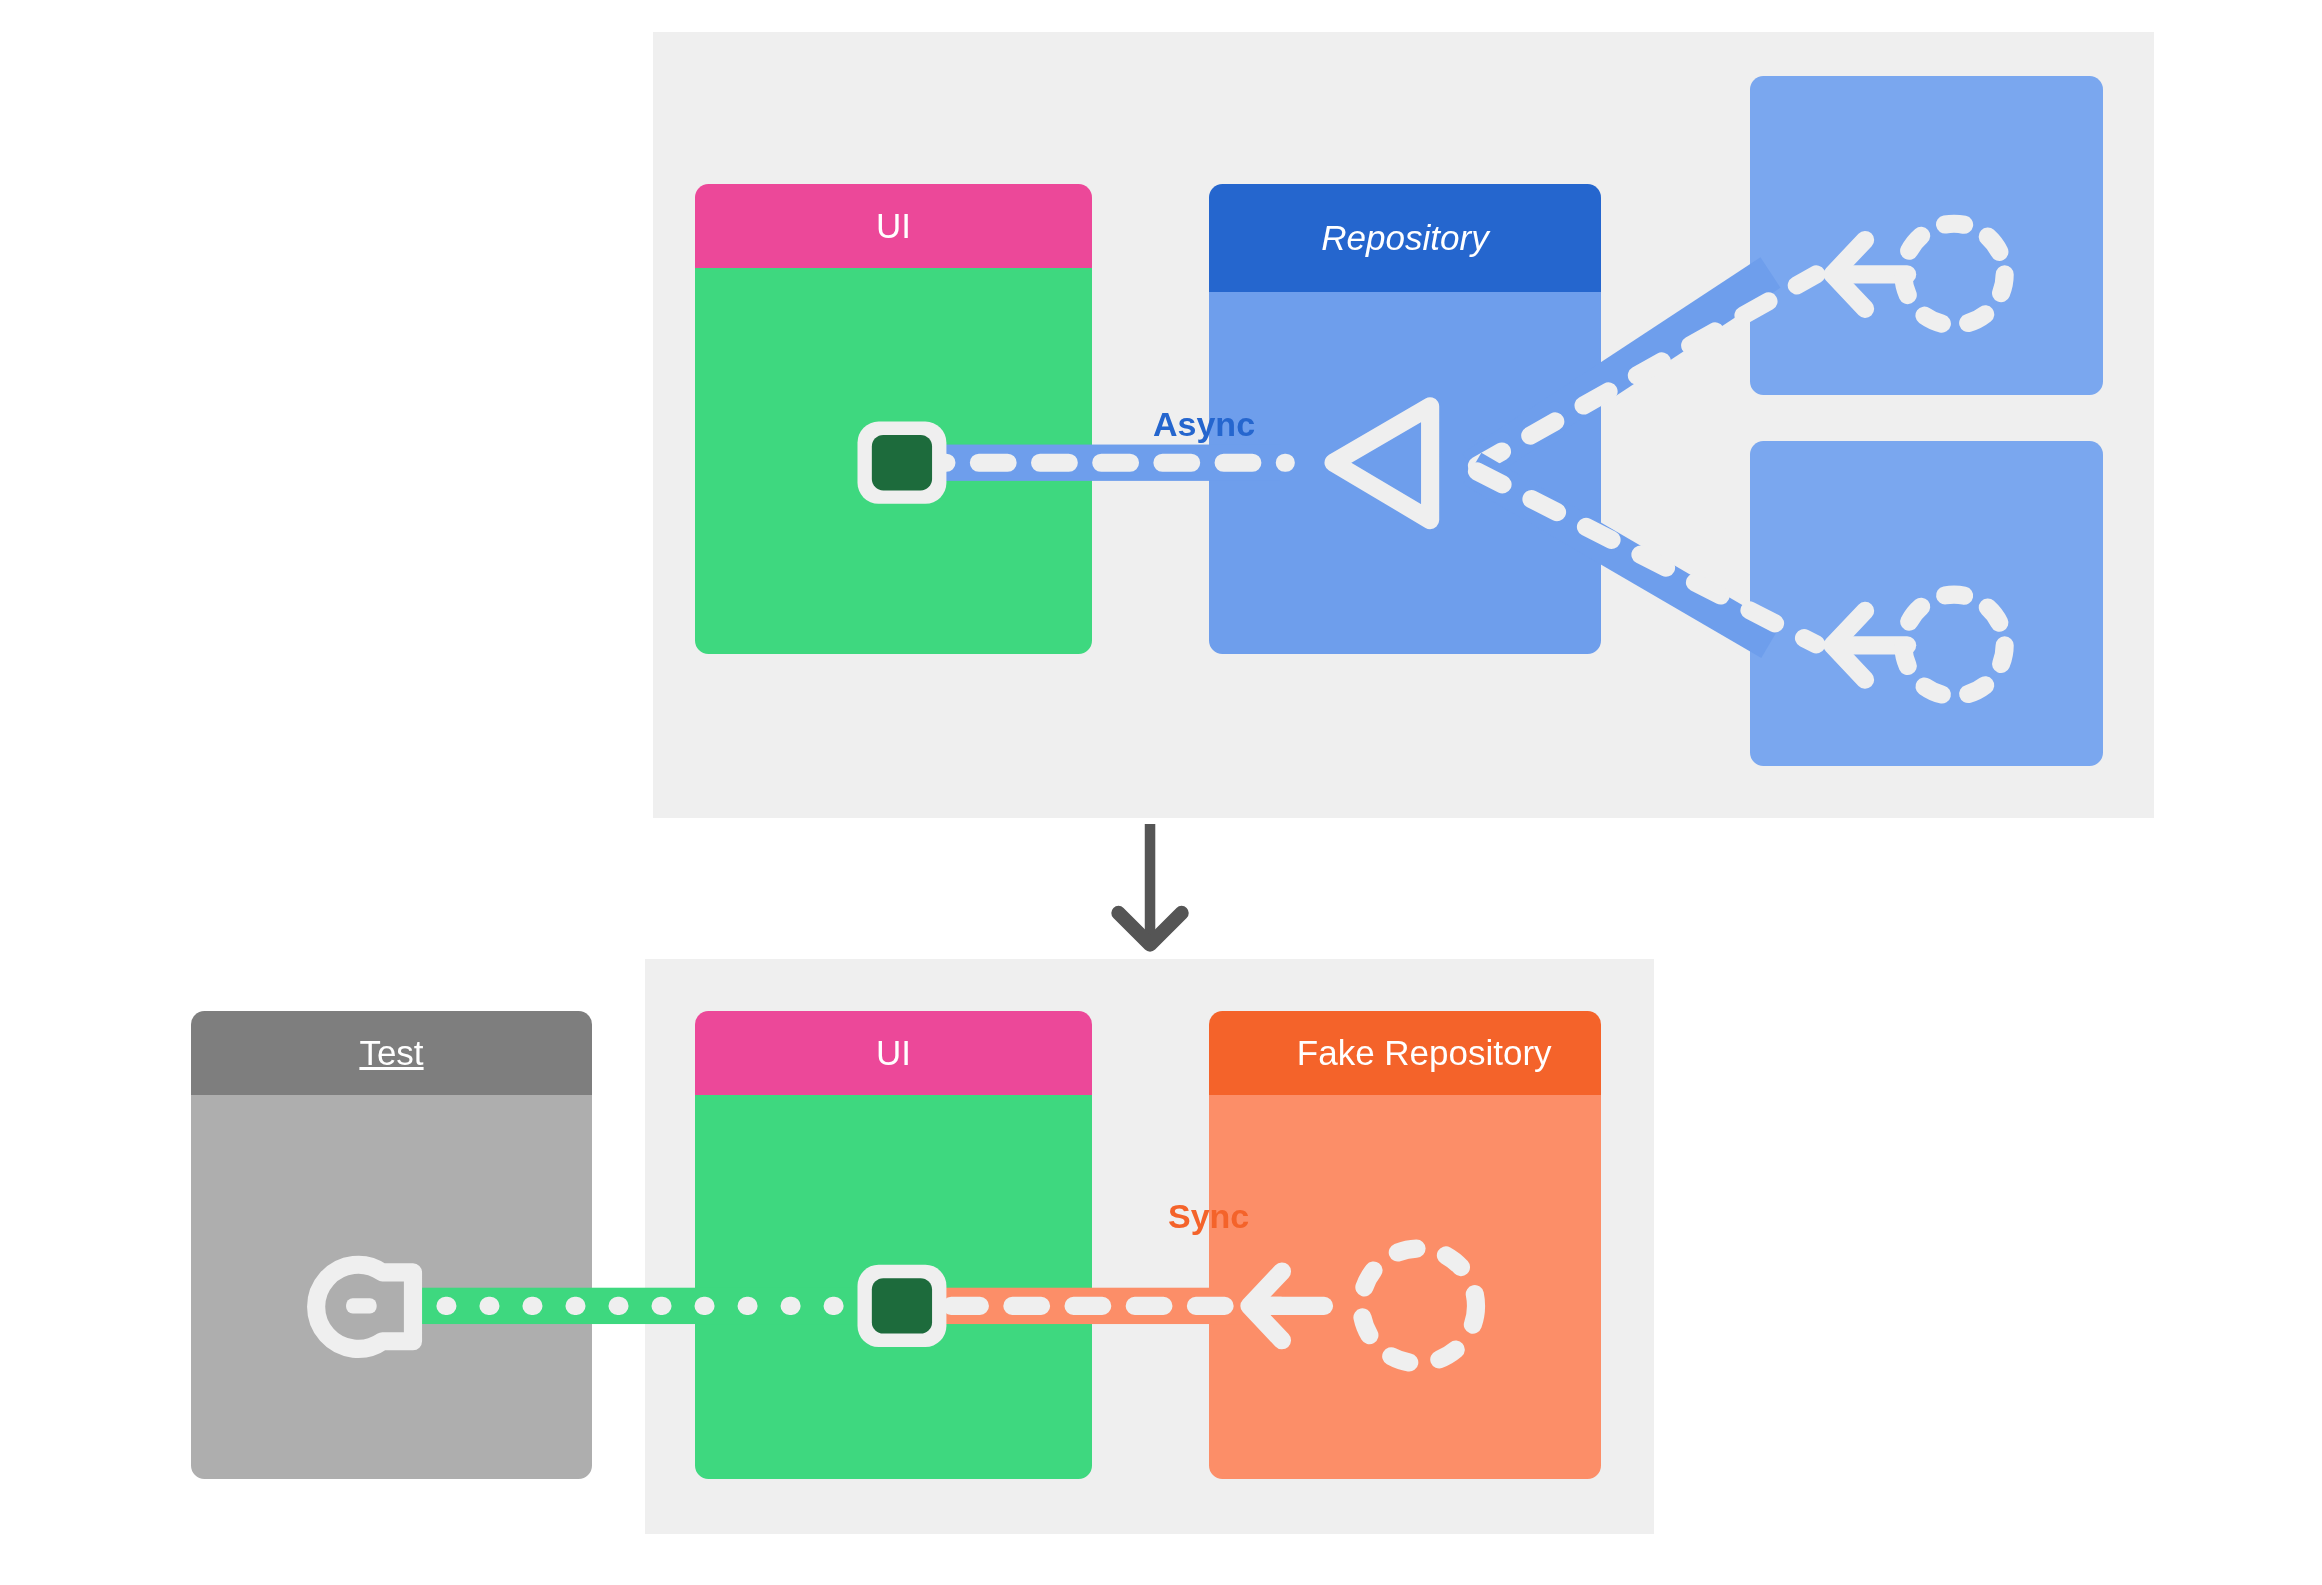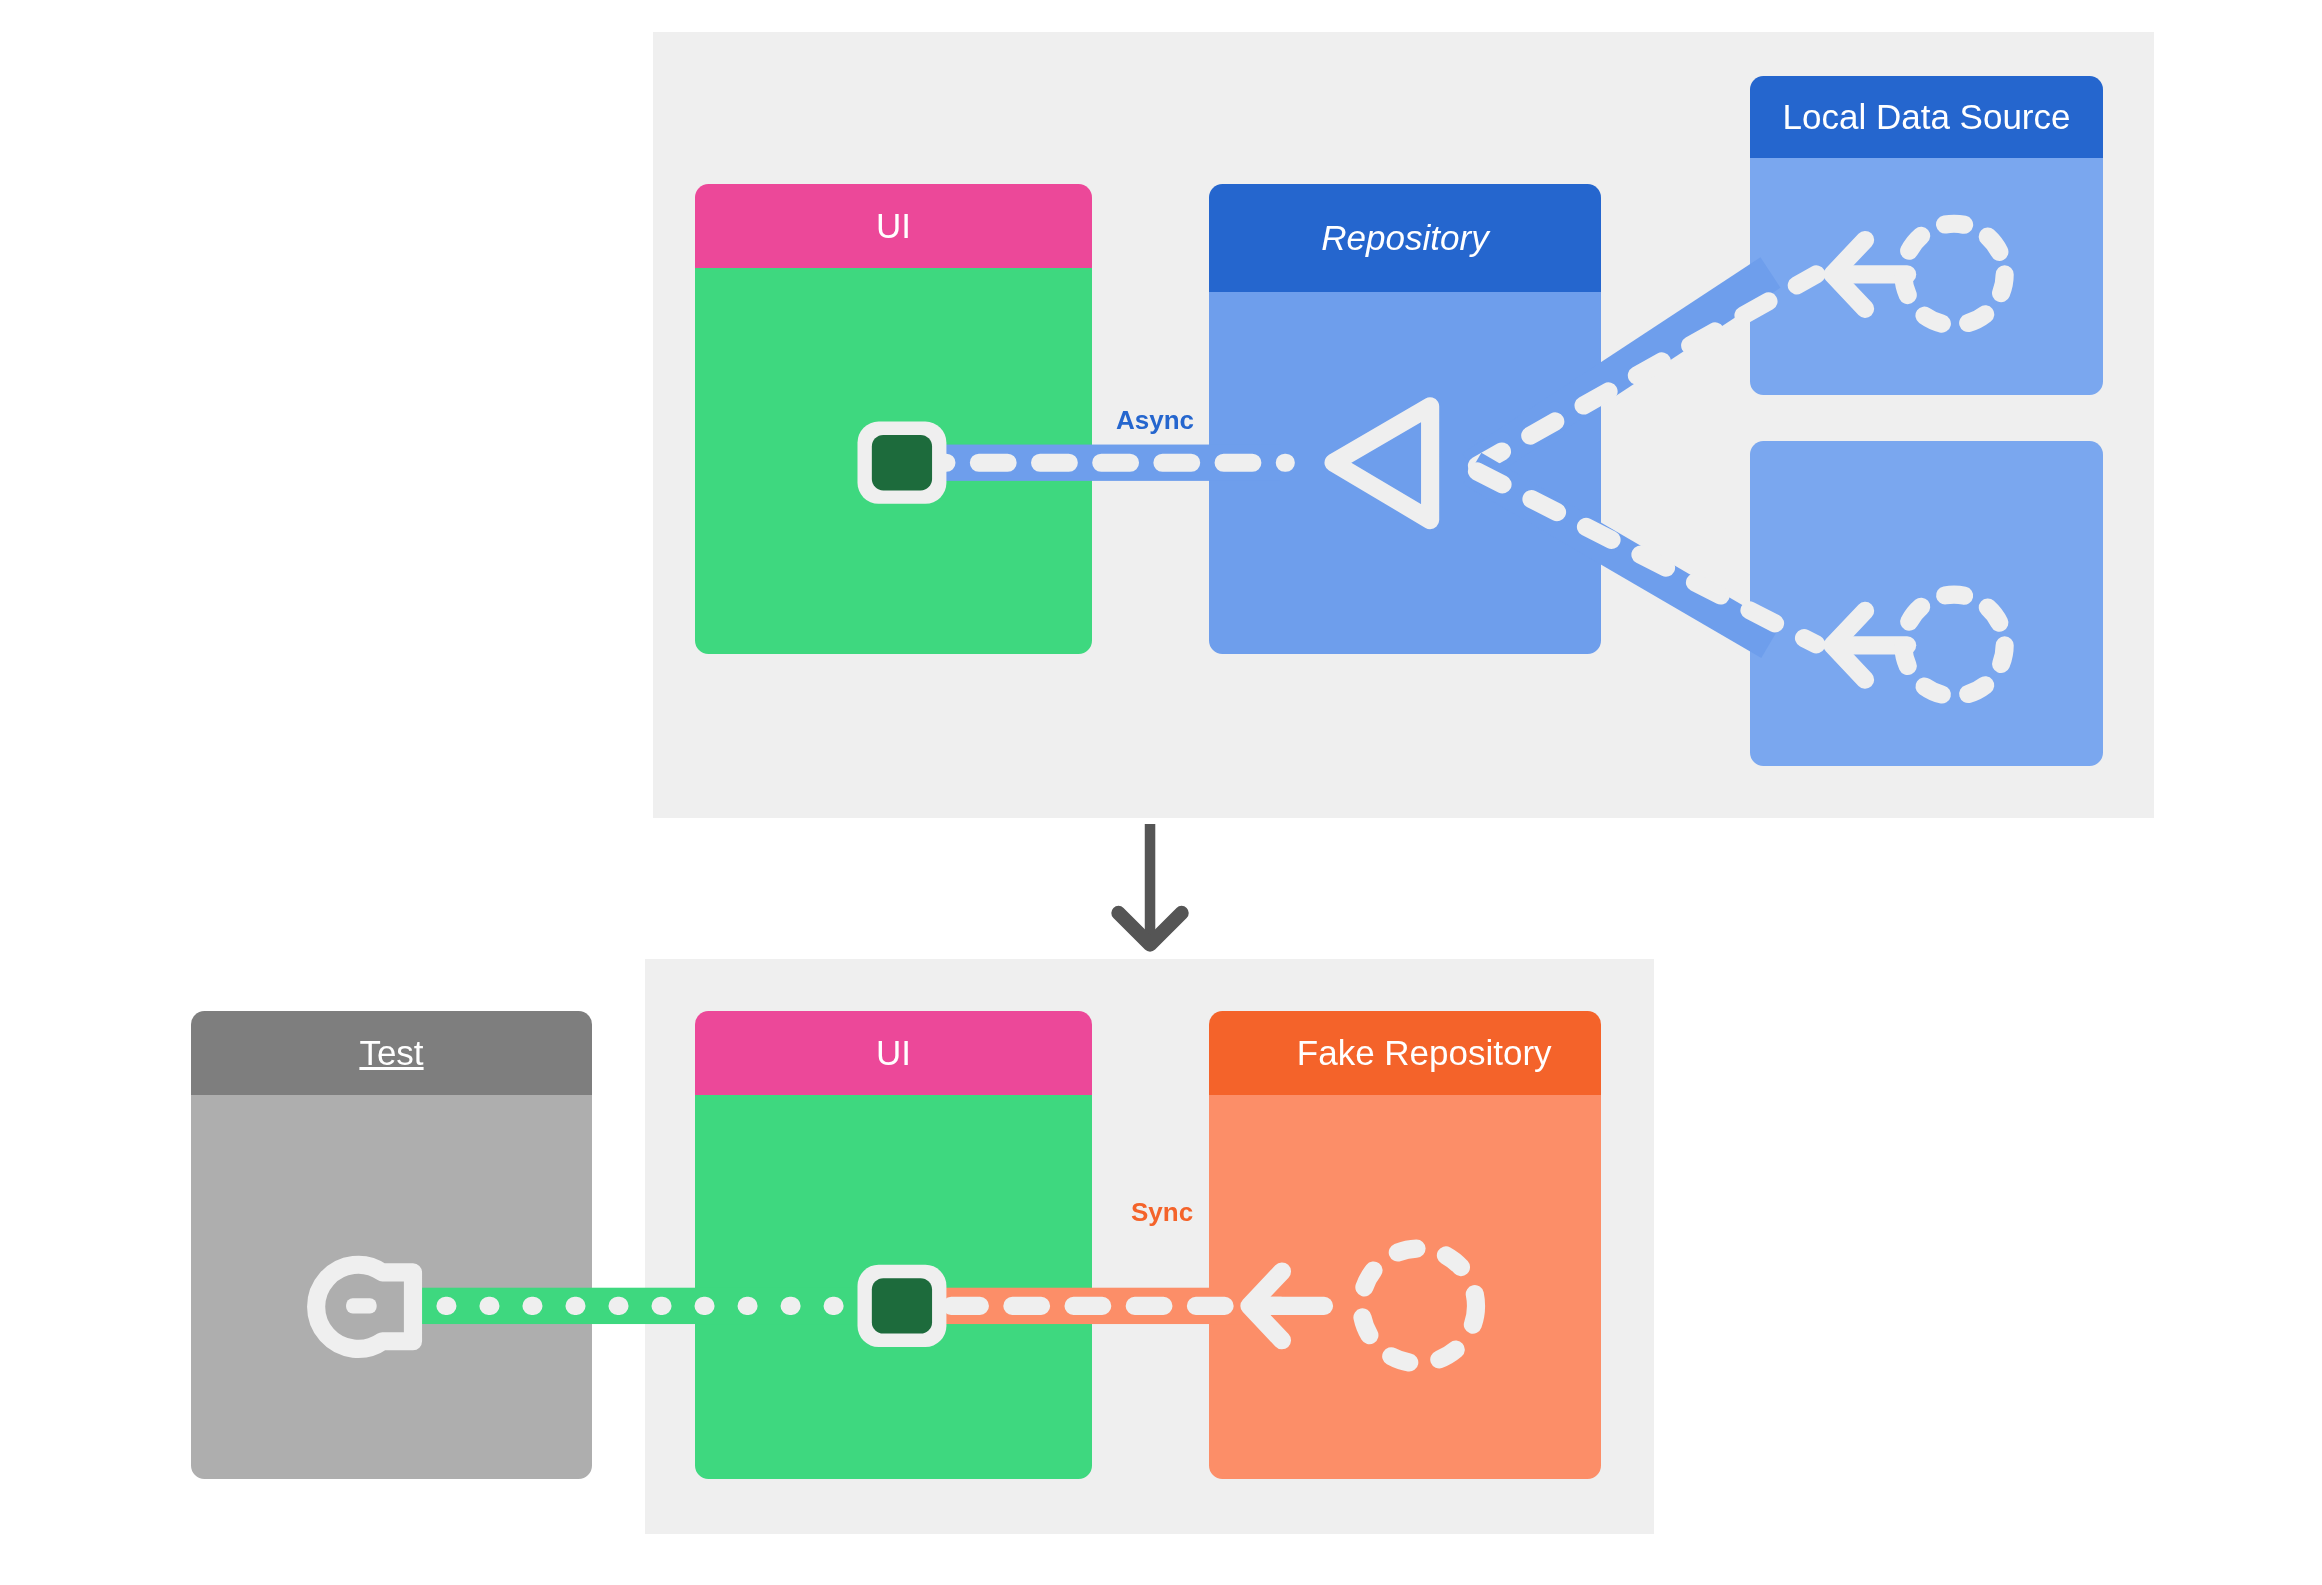--- a/index.html
+++ b/index.html
@@ -88,23 +88,24 @@
     position: absolute;
     left: 0; top: 0;
     width: 2323px;
     height: 1586px;
     pointer-events: none;
   }
 
   
   .edge-label {
     position: absolute;
-    font-size: 26px;
+    font-size: 34px;
     font-weight: bold;
     white-space: nowrap;
+    margin-left: 37px;
   }
   #label-async { left: 1116px; top: 405px; color: #2566ce; }
   #label-sync  { left: 1131px; top: 1197px; color: #f4632a; }
 </style>
 </head>
 <body>
 
 <div id="stage">
 
   <div class="panel" id="panel-production"></div>
@@ -113,21 +114,20 @@
     <div class="box-header">UI</div>
     <div class="box-body"></div>
   </div>
 
   <div class="box box-repo" id="box-repository">
     <div class="box-header">Repository</div>
     <div class="box-body"></div>
   </div>
 
   <div class="box box-ds" id="box-local-ds">
-    <div class="box-header">Local Data Source</div>
     <div class="box-body"></div>
   </div>
 
   <div class="box box-ds" id="box-remote-ds">
     <div class="box-body"></div>
   </div>
 
   <div class="edge-label" id="label-async">Async</div>
 
   <div class="panel" id="panel-test"></div>

